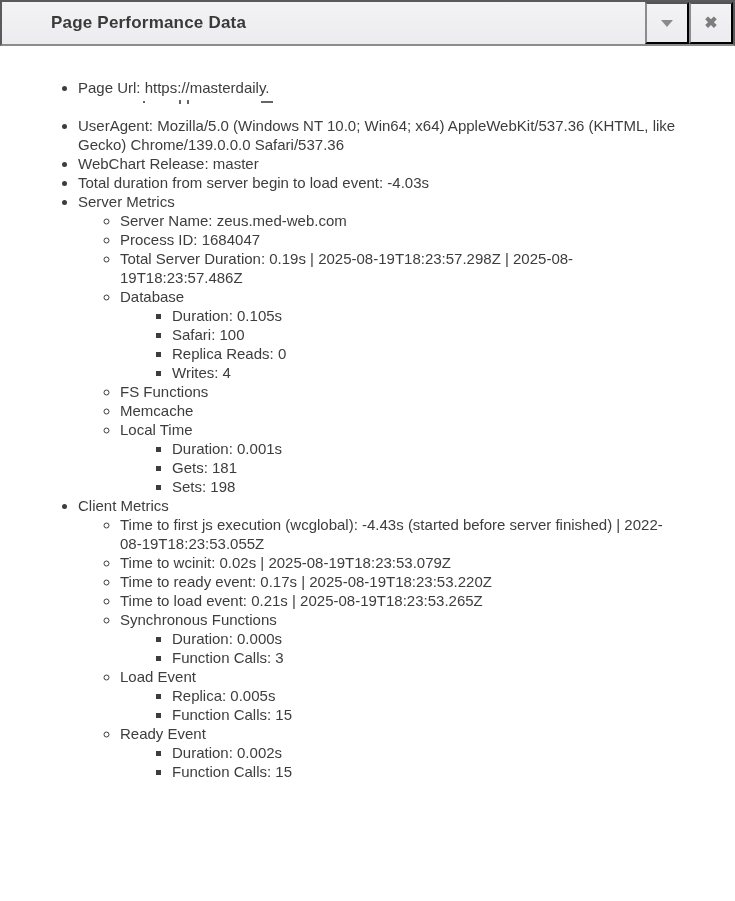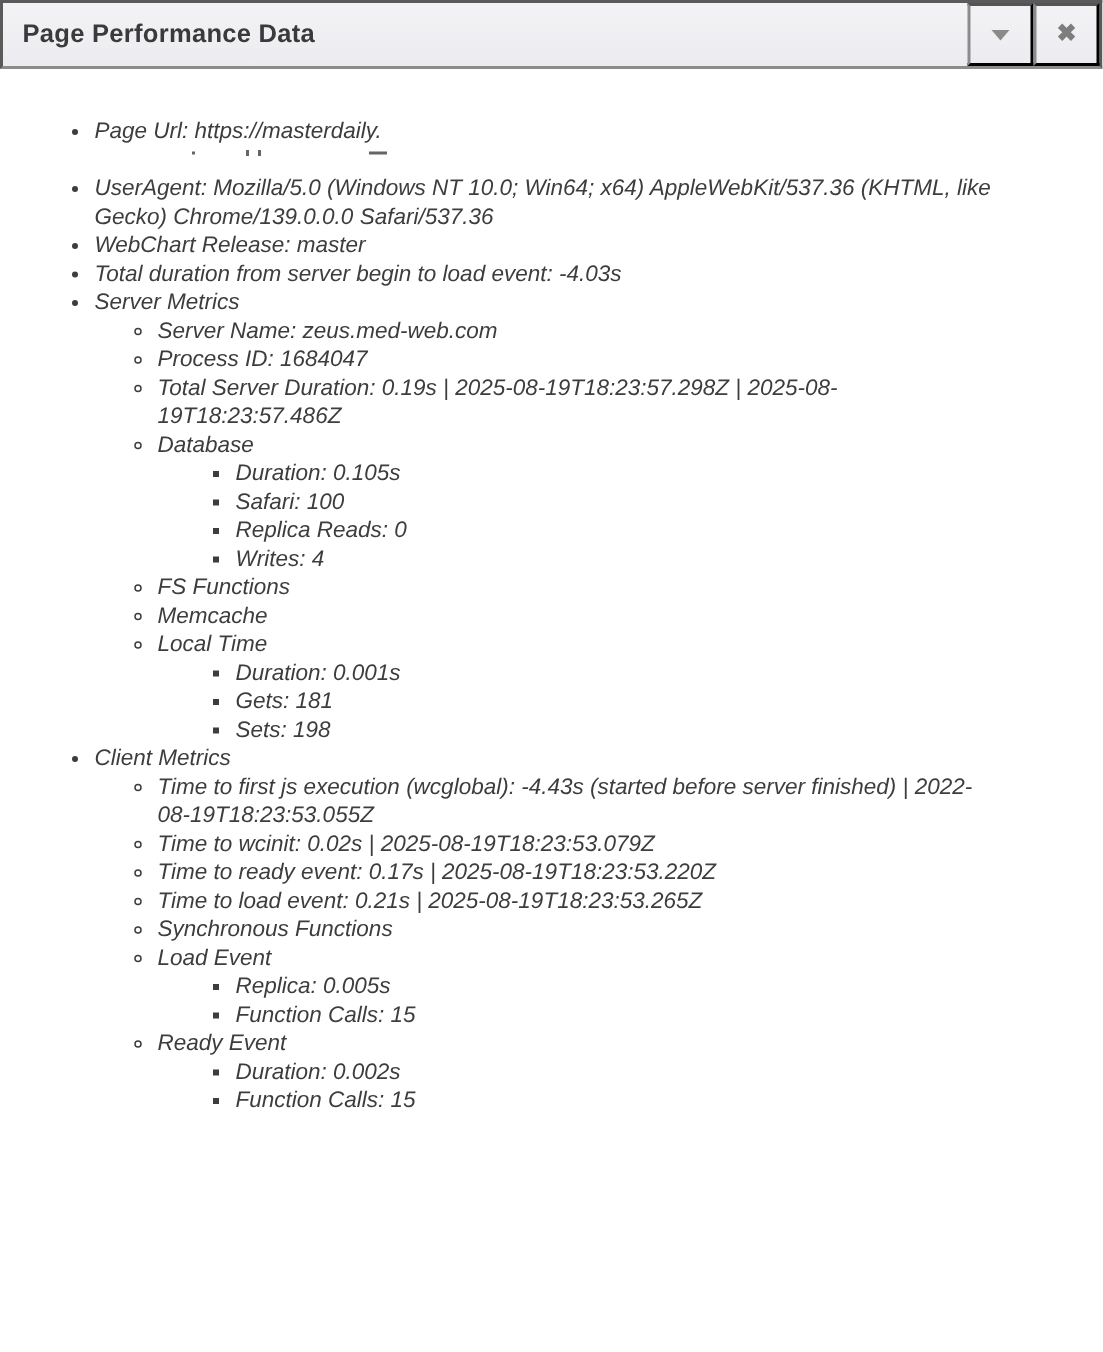--- a/index.html
+++ b/index.html
@@ -16,20 +16,21 @@
   .titlebar {
     box-sizing: border-box;
     height: 46px;
     background: linear-gradient(#f3f3f6, #ececf0);
     border-top: 2px solid #5a5a5a;
     border-left: 2px solid #5a5a5a;
     border-right: 2px solid #5a5a5a;
     border-bottom: 2px solid #8c8c8c;
     display: flex;
     align-items: stretch;
+    padding-left: 36px;
   }
   .titlebar-title {
     flex: 1 1 auto;
     display: flex;
     align-items: center;
     padding-left: 13px;
     font-size: 17px;
     font-weight: bold;
     color: #3a3a3a;
     letter-spacing: 0.2px;
@@ -54,23 +55,22 @@
     display: inline-block;
   }
   .close-glyph {
     font-size: 16px;
     font-weight: bold;
     color: #7d7d7d;
     line-height: 1;
   }
   
   .content {
-    padding: 32px 10px 0 23px;
+    padding: 32px 10px 0 38px;
     font-size: 15px;
-    font-style: italic;
   }
   ul { margin: 0; }
   li { line-height: 19px; }
   ul.lvl1 { list-style-type: disc;   padding-left: 40px; }
   ul.lvl2 { list-style-type: circle; padding-left: 42px; }
   ul.lvl3 { list-style-type: square; padding-left: 52px; }
   .line { display: block; white-space: nowrap; }
   li > .line:first-child { display: inline; }
   
   .redacted-line {
@@ -157,20 +157,24 @@
       <ul class="lvl2">
         <li>
           <span class="line">Time to first js execution (wcglobal): -4.43s (started before server finished) | 2022-</span>
           <span class="line">08-19T18:23:53.055Z</span>
         </li>
         <li>Time to wcinit: 0.02s | 2025-08-19T18:23:53.079Z</li>
         <li>Time to ready event: 0.17s | 2025-08-19T18:23:53.220Z</li>
         <li>Time to load event: 0.21s | 2025-08-19T18:23:53.265Z</li>
         <li>
           <span>Synchronous Functions</span>
+          <ul class="lvl3">
+            <li>Duration: 0.000s</li>
+            <li>Function Calls: 3</li>
+          </ul>
         </li>
         <li>
           <span>Load Event</span>
           <ul class="lvl3">
             <li>Replica: 0.005s</li>
             <li>Function Calls: 15</li>
           </ul>
         </li>
         <li>
           <span>Ready Event</span>

